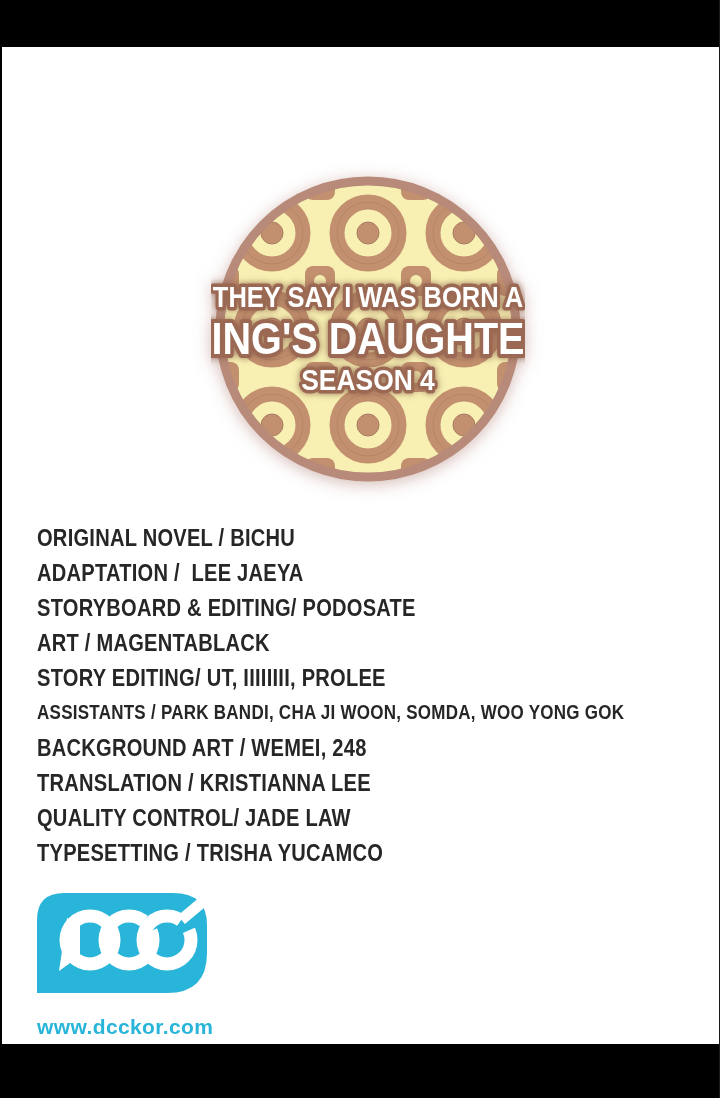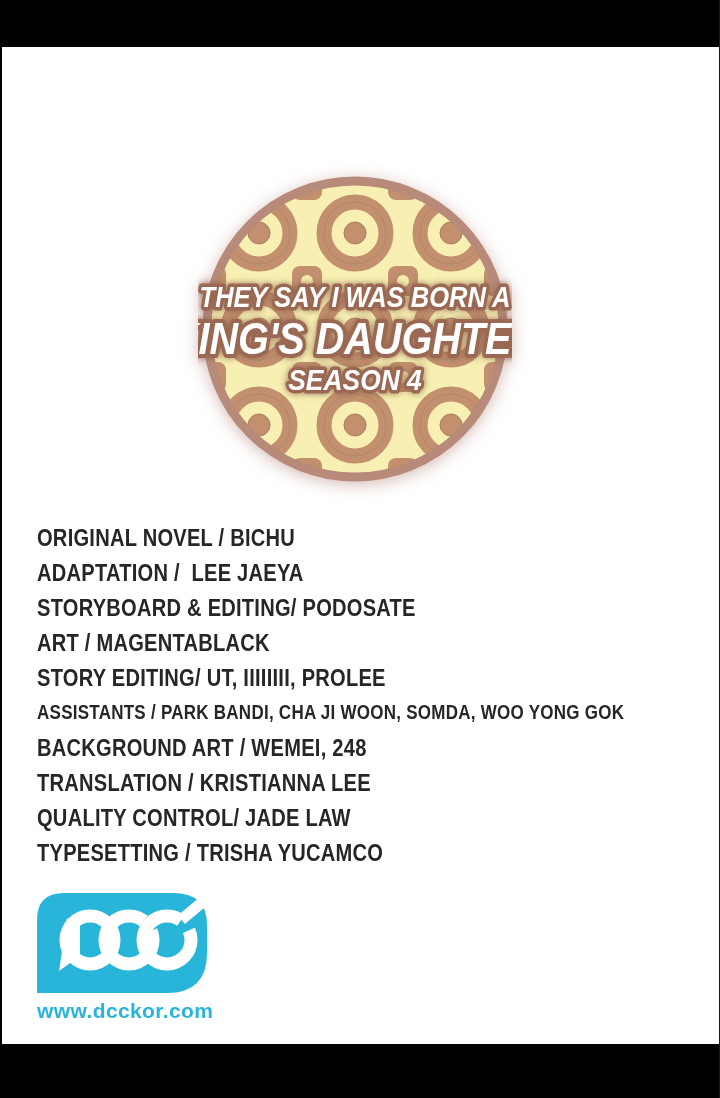--- a/index.html
+++ b/index.html
@@ -6,39 +6,39 @@
   body{
     width:720px;height:1098px;position:relative;background:#ffffff;
     font-family:"Liberation Sans",sans-serif;overflow:hidden;
     border-left:2px solid #000;border-right:1px solid #1a1a1a;box-sizing:border-box;
   }
   .band{position:absolute;left:-2px;right:-1px;background:#000;}
   .band.top{top:0;height:47px;}
   .band.bottom{bottom:0;height:54px;}
 
   
-  .medallion{position:absolute;left:196px;top:172px;width:314px;height:314px;font-style:italic;}
+  .medallion{position:absolute;left:209px;top:172px;width:314px;height:314px;}
   .medallion svg{filter:drop-shadow(0 3px 8px rgba(172,122,110,0.5));}
   .medallion text{
     font-family:"Liberation Sans",sans-serif;font-weight:bold;
     fill:#ffffff;stroke:#9b6952;paint-order:stroke;stroke-linejoin:round;
   }
 
   
   .credits{position:absolute;left:35px;top:520px;color:#262626;}
   .credit-line{
     font-weight:bold;font-size:24.5px;line-height:35px;white-space:pre;
     transform:scaleX(0.82);transform-origin:left center;letter-spacing:0.3px;
   }
   .credits div:nth-of-type(6){font-size:20px;transform:scaleX(0.85);}
 
   
   .footer{position:absolute;left:35px;top:893px;}
   .dcc-url{
-    margin-top:2px;color:#29b5d9;font-weight:bold;font-size:21px;letter-spacing:0.4px;
+    margin-top:18px;color:#29b5d9;font-weight:bold;font-size:21px;letter-spacing:0.4px;
     font-family:"Liberation Sans",sans-serif;
   }
 </style>
 </head>
 <body>
 
 <div class="band top"></div>
 
 <div class="medallion">
   <svg width="314" height="314" viewBox="0 0 314 314">

